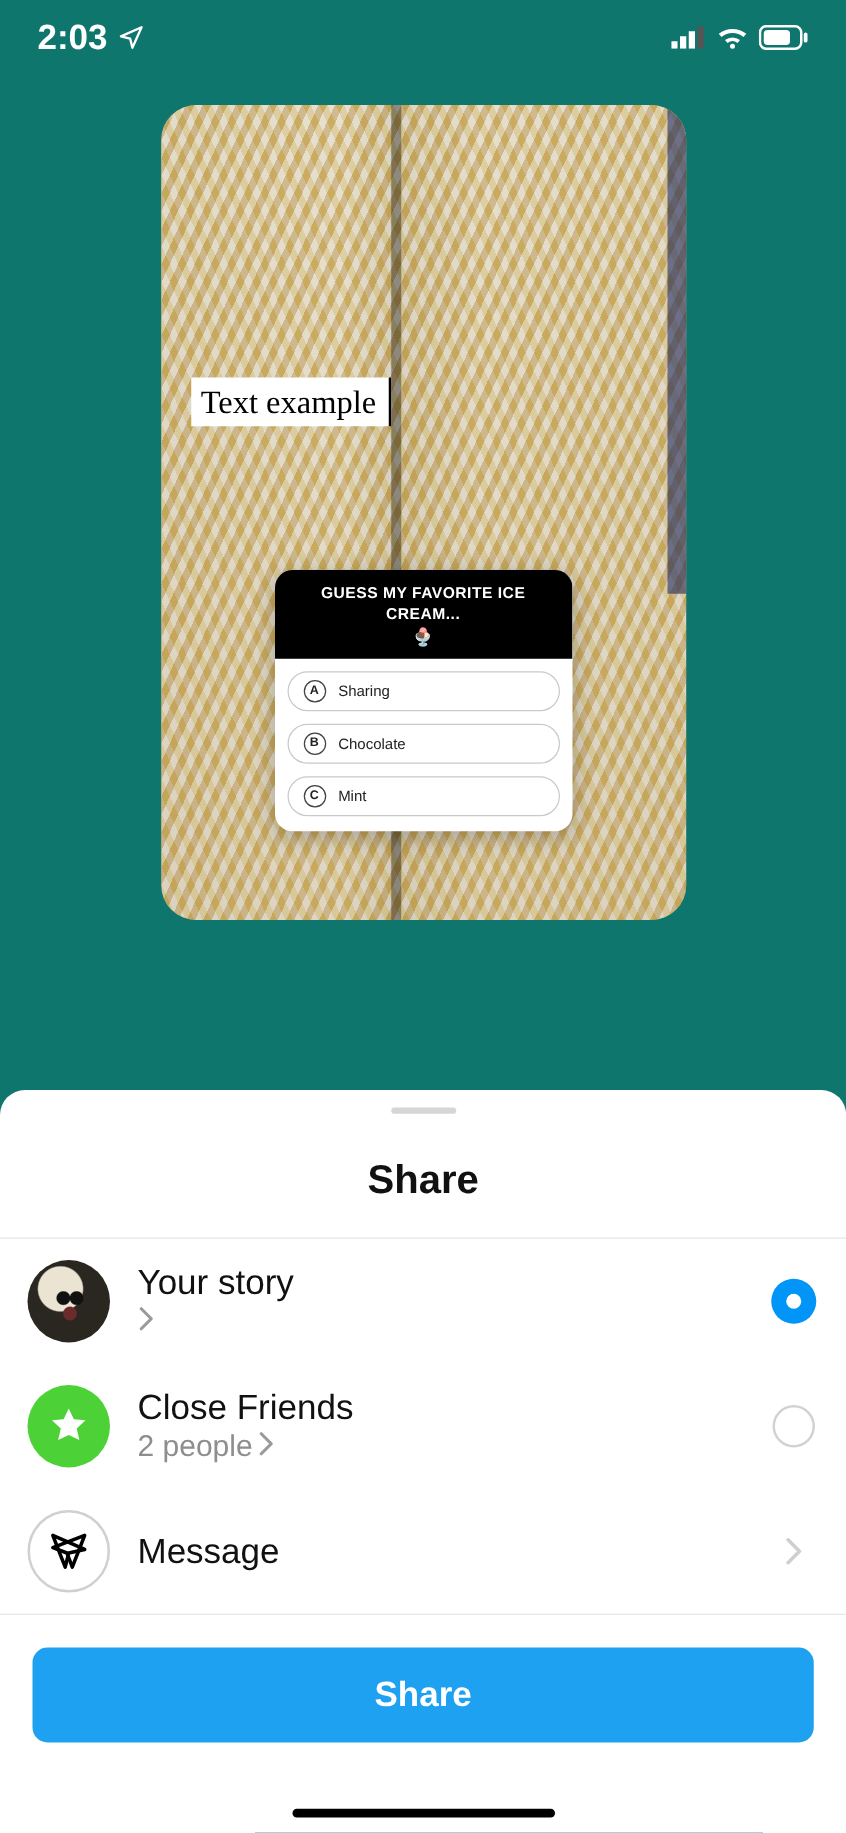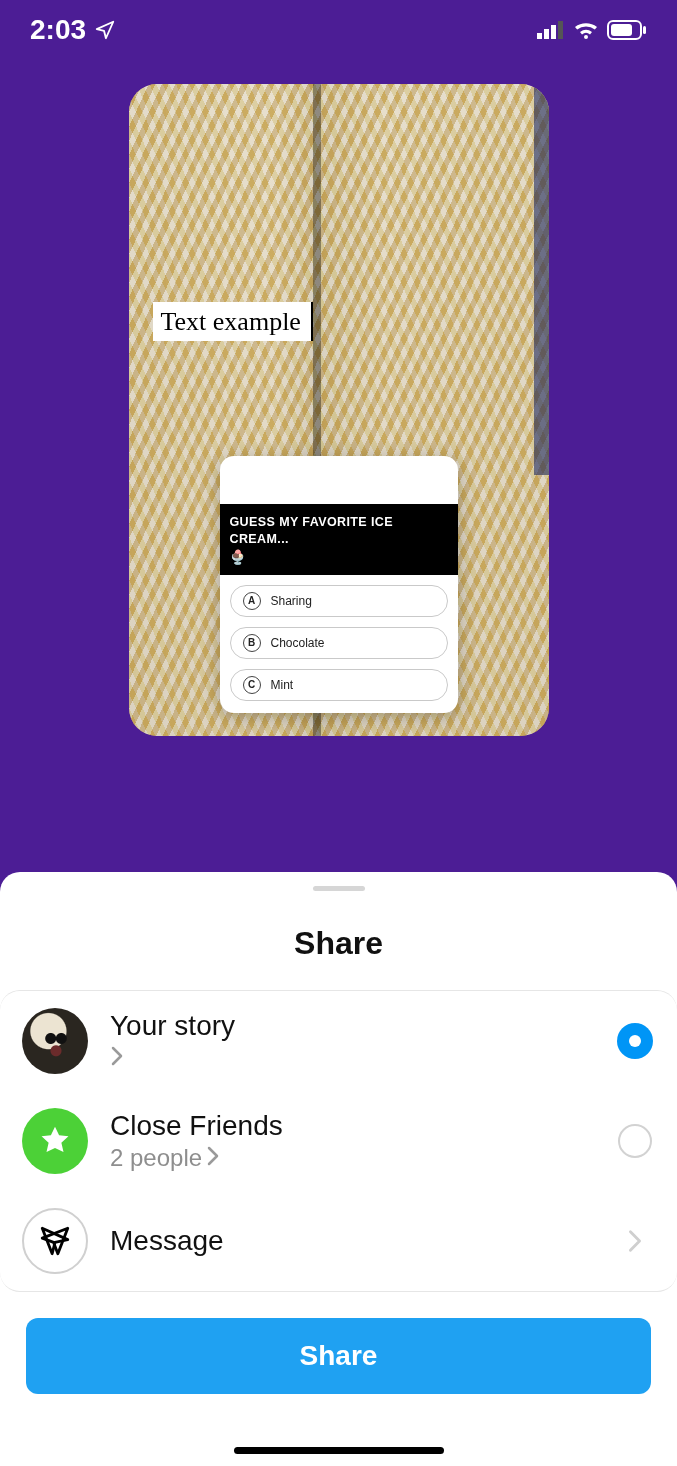--- a/index.html
+++ b/index.html
@@ -1,45 +1,45 @@
 <!DOCTYPE html>
 <html><head>
 <meta charset="utf-8">
 <style>
   * { box-sizing: border-box; margin: 0; padding: 0; }
   html, body { width: 677px; height: 1466px; background: #fff; font-family: -apple-system, Helvetica, Arial, sans-serif; overflow: hidden; }
-  .phone { width: 677px; height: 1466px; position: relative; background: #4c1d95; }
+  .phone { width: 677px; height: 1466px; position: relative; background: #0f766e; }
   
   .status-bar { position: absolute; top: 0; left: 0; right: 0; height: 60px; display: flex; align-items: center; justify-content: space-between; padding: 0 30px; color: #fff; }
   .status-left { display: flex; align-items: center; gap: 8px; font-size: 28px; font-weight: 600; }
   .status-right { display: flex; align-items: center; gap: 8px; }
   .loc-icon svg, .status-right svg { display: block; }
   
   .story-preview { position: absolute; top: 84px; left: 50%; transform: translateX(-50%); width: 420px; height: 652px; border-radius: 28px; overflow: hidden; background: linear-gradient(180deg, #cdb98c 0%, #b79f70 100%); }
   .curtain { position: absolute; inset: 0; background:
     repeating-linear-gradient(115deg, rgba(255,255,255,0.45) 0 6px, rgba(192,162,102,0.7) 6px 12px),
     repeating-linear-gradient(65deg, rgba(255,255,255,0.25) 0 6px, rgba(192,162,102,0.55) 6px 12px),
     linear-gradient(90deg, rgba(0,0,0,0.06) 0%, rgba(0,0,0,0.02) 35%, rgba(0,0,0,0.12) 44%, rgba(0,0,0,0.03) 60%, rgba(0,0,0,0.05) 100%);
     background-blend-mode: overlay, overlay, normal;
   }
   .curtain::before { content:""; position:absolute; top:0; left:44%; width:8px; height:100%; background: rgba(0,0,0,0.35); }
   .curtain::after { content:""; position:absolute; top:0; right:-5px; width:20px; height:60%; background: rgba(30,40,90,0.6); }
   .text-overlay { position: absolute; top: 218px; left: 24px; background: #fff; color: #000; font-family: Georgia, 'Times New Roman', serif; font-size: 26px; padding: 4px 10px 4px 8px; border-right: 2px solid #000; line-height: 1.2; }
   
   .quiz { position: absolute; top: 372px; left: 50%; transform: translateX(-50%); width: 238px; border-radius: 14px; overflow: hidden; background: #fff; box-shadow: 0 4px 20px rgba(0,0,0,0.25); }
-  .quiz-head { background: #000; color: #fff; padding: 10px 10px 8px; font-size: 12.5px; font-weight: 700; letter-spacing: 0.4px; line-height: 1.35; text-transform: uppercase; margin-top: 48px; }
+  .quiz-head { background: #000; color: #fff; text-align: center; padding: 10px 10px 8px; font-size: 12.5px; font-weight: 700; letter-spacing: 0.4px; line-height: 1.35; text-transform: uppercase; }
   .quiz-head .emoji { display: block; font-size: 14px; }
   .quiz-body { padding: 10px 10px 12px; display: flex; flex-direction: column; gap: 10px; }
   .quiz-opt { display: flex; align-items: center; gap: 10px; border: 1px solid #c9c9c9; border-radius: 999px; padding: 6px 12px; font-size: 12px; color: #222; }
   .opt-letter { width: 18px; height: 18px; border: 1.2px solid #444; border-radius: 50%; display: flex; align-items: center; justify-content: center; font-size: 10px; font-weight: 600; }
   
   .sheet { position: absolute; left: 0; right: 0; bottom: 0; height: 594px; background: #fff; border-top-left-radius: 20px; border-top-right-radius: 20px; display: flex; flex-direction: column; }
   .grabber { width: 52px; height: 5px; background: #d6d6d6; border-radius: 3px; margin: 14px auto 0; }
   .sheet-title { text-align: center; font-size: 32px; font-weight: 600; color: #111; margin: 34px 0 28px; }
-  .rows { border-top: 1px solid #e6e6e6; border-bottom: 1px solid #e6e6e6; border-radius: 20px; }
+  .rows { border-top: 1px solid #e6e6e6; border-bottom: 1px solid #e6e6e6; }
   .row { display: flex; align-items: center; padding: 16px 22px; gap: 22px; min-height: 100px; }
   .row + .row { }
   .row .icon-wrap { width: 66px; height: 66px; border-radius: 50%; display: flex; align-items: center; justify-content: center; flex: 0 0 66px; }
   .avatar { background: radial-gradient(circle at 40% 35%, #ece4d2 0 30%, #2a2620 32% 100%); position: relative; overflow:hidden; }
   .avatar::before{content:"";position:absolute;inset:12px 10px 10px 12px;background:
     radial-gradient(circle at 38% 42%, #111 0 5px, transparent 6px),
     radial-gradient(circle at 62% 42%, #111 0 5px, transparent 6px),
     radial-gradient(circle at 50% 70%, #6b2b2b 0 5px, transparent 6px);
     border-radius:50%;
   }

